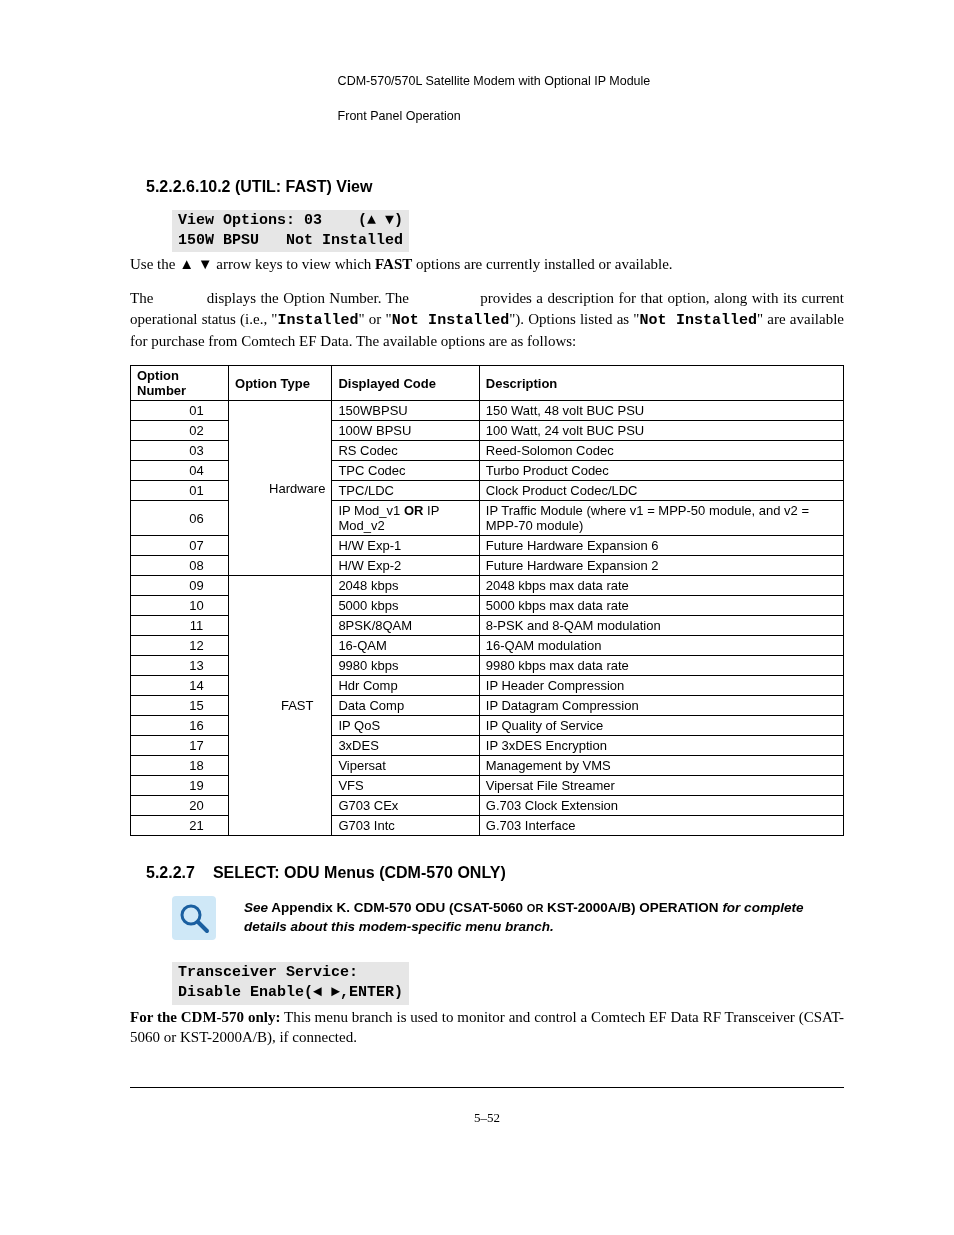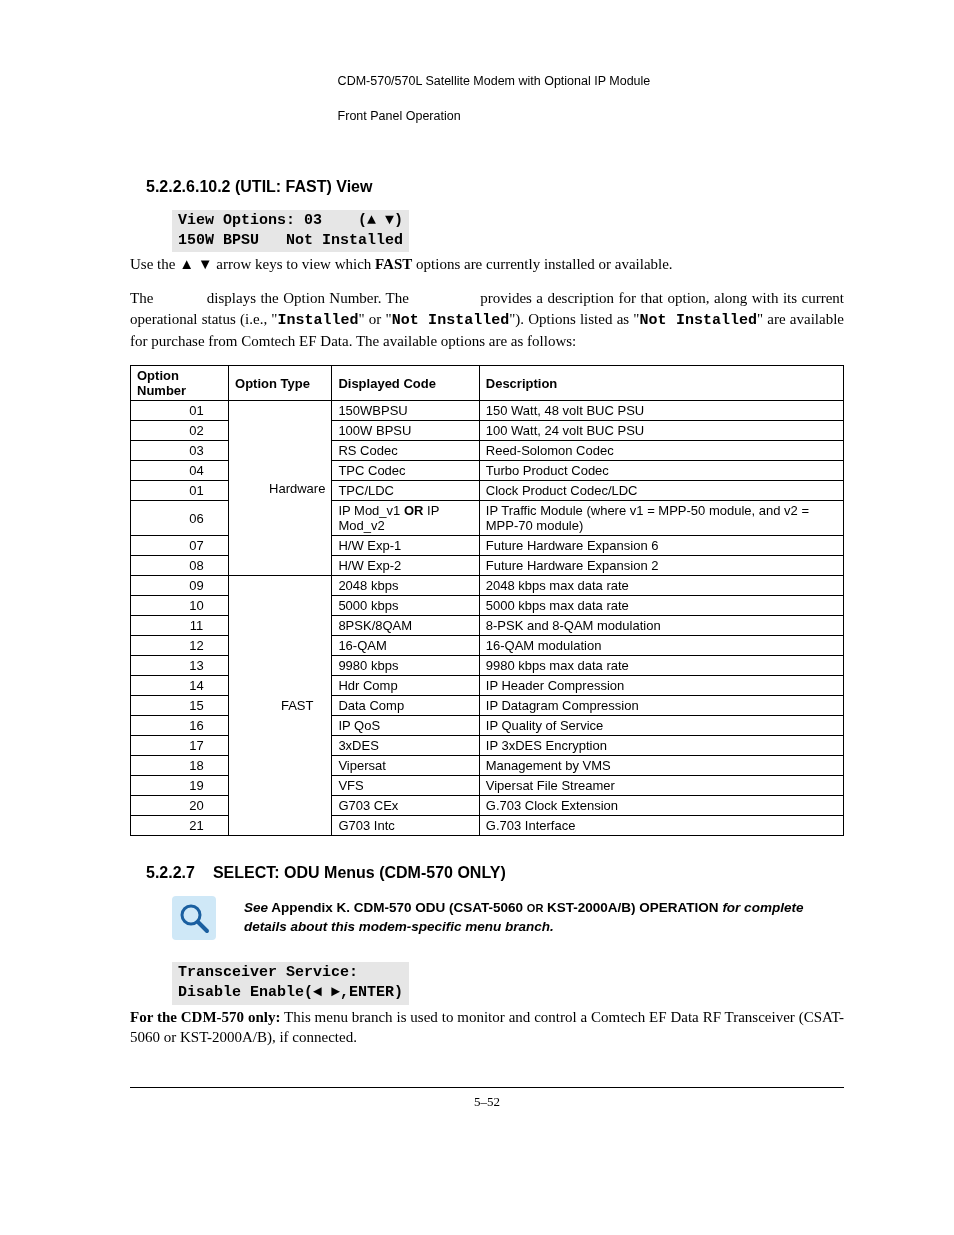--- a/index.html
+++ b/index.html
@@ -88,21 +88,21 @@
     font-size: 13.5px;
     font-style: italic;
     font-weight: bold;
     line-height: 1.4;
   }
   .callout-text .nonitalic { font-style: normal; }
   .callout-text .smallcaps { font-style: normal; font-size: 11px; }
   .footer {
     border-top: 1px solid #000;
     margin-top: 40px;
-    padding-top: 6px;
+    padding-top: 22px;
     text-align: center;
     font-size: 13px;
   }
 </style>
 </head>
 <body>
 
 
 
 <div class="header-row">

